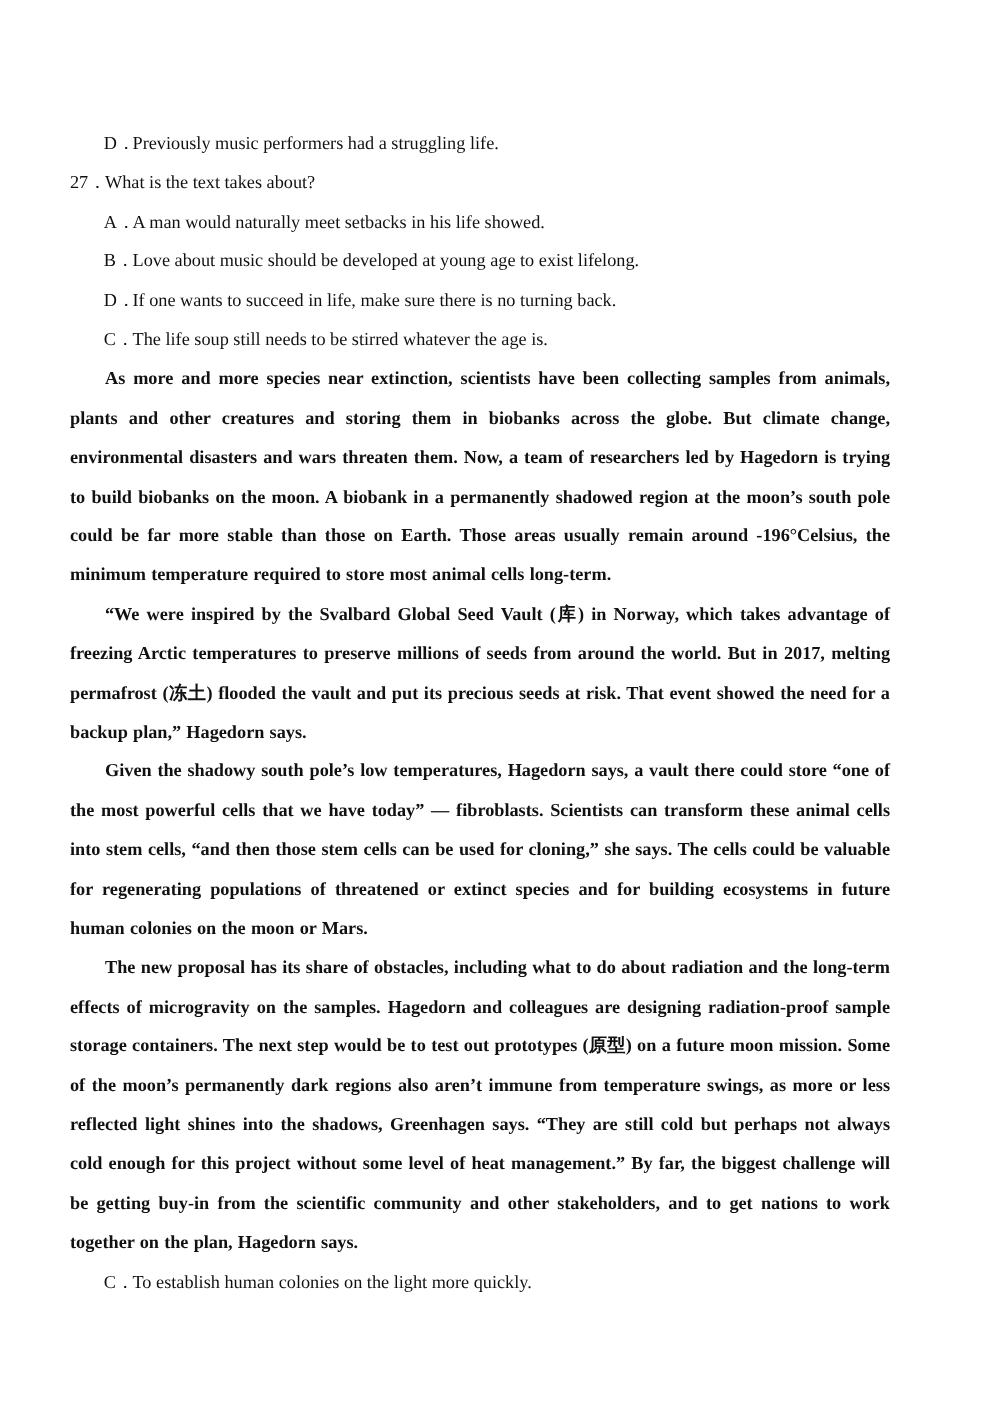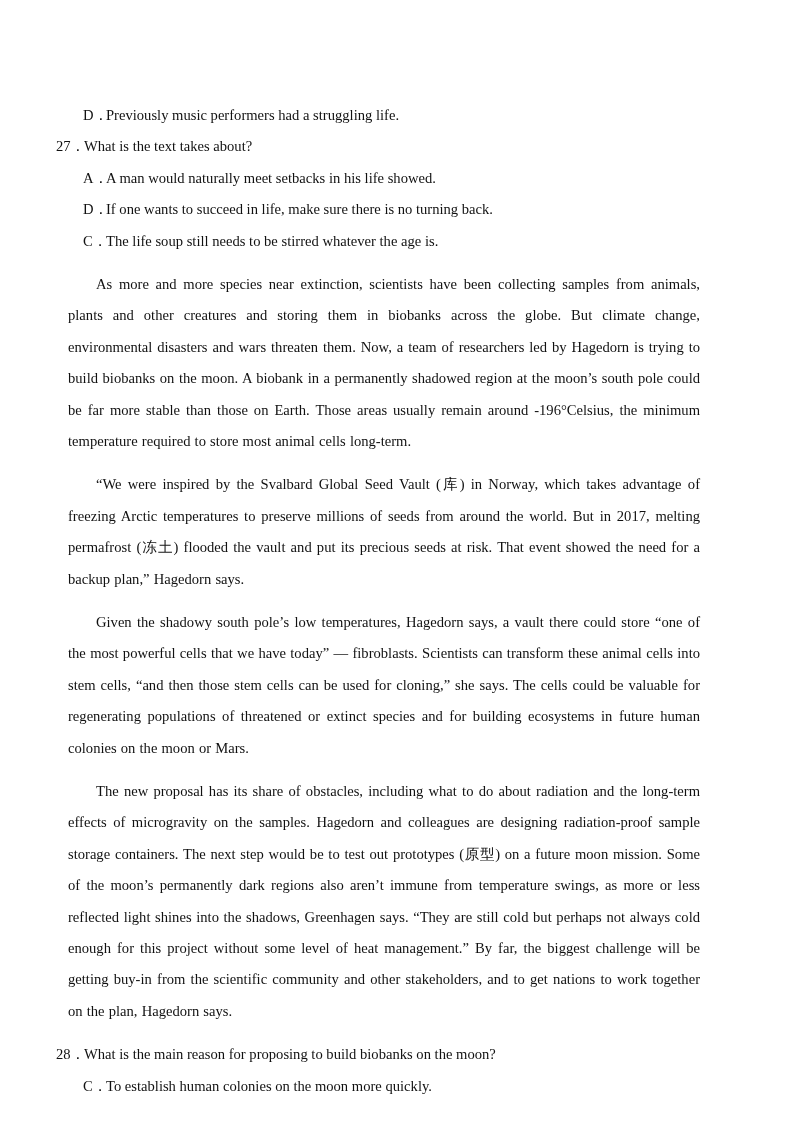--- a/index.html
+++ b/index.html
@@ -38,51 +38,52 @@
       padding-left: 27px;
     }
     .opt-letter {
       display: inline-block;
       width: 23px;
     }
     .para {
       text-align: justify;
       line-height: 31.4px;
       text-indent: 28px;
-      margin: 12px;
+      margin: 0;
       word-spacing: 0.5px;
+      font-weight: bold;
     }
   </style>
 </head>
 <body>
 
 <div class="page">
 
   <div class="line option">
     <span class="opt-letter">D．</span><span>Previously music performers had a struggling life.</span>
   </div>
 
   <div class="line q-stem">
     <span class="q-num">27．</span><span>What is the text takes about?</span>
   </div>
   <div class="line option">
     <span class="opt-letter">A．</span><span>A man would naturally meet setbacks in his life showed.</span>
   </div>
   <div class="line option">
+    <span class="opt-letter">B．</span><span>Love about music should be developed at young age to exist lifelong.</span>
+  </div>
+  <div class="line option">
     <span class="opt-letter">D．</span><span>If one wants to succeed in life, make sure there is no turning back.</span>
   </div>
   <div class="line option">
     <span class="opt-letter">C．</span><span>The life soup still needs to be stirred whatever the age is.</span>
   </div>
 
   <p class="para">As more and more species near extinction, scientists have been collecting samples from animals, plants and other creatures and storing them in biobanks across the globe. But climate change, environmental disasters and wars threaten them. Now, a team of researchers led by Hagedorn is trying to build biobanks on the moon. A biobank in a permanently shadowed region at the moon’s south pole could be far more stable than those on Earth. Those areas usually remain around -196°Celsius, the minimum temperature required to store most animal cells long-term.</p>
   <p class="para">“We were inspired by the Svalbard Global Seed Vault (库) in Norway, which takes advantage of freezing Arctic temperatures to preserve millions of seeds from around the world. But in 2017, melting permafrost (冻土) flooded the vault and put its precious seeds at risk. That event showed the need for a backup plan,” Hagedorn says.</p>
   <p class="para">Given the shadowy south pole’s low temperatures, Hagedorn says, a vault there could store “one of the most powerful cells that we have today” — fibroblasts. Scientists can transform these animal cells into stem cells, “and then those stem cells can be used for cloning,” she says. The cells could be valuable for regenerating populations of threatened or extinct species and for building ecosystems in future human colonies on the moon or Mars.</p>
   <p class="para">The new proposal has its share of obstacles, including what to do about radiation and the long-term effects of microgravity on the samples. Hagedorn and colleagues are designing radiation-proof sample storage containers. The next step would be to test out prototypes (原型) on a future moon mission. Some of the moon’s permanently dark regions also aren’t immune from temperature swings, as more or less reflected light shines into the shadows, Greenhagen says. “They are still cold but perhaps not always cold enough for this project without some level of heat management.” By far, the biggest challenge will be getting buy-in from the scientific community and other stakeholders, and to get nations to work together on the plan, Hagedorn says.</p>
 
-  <div class="line q-stem">
-    <span class="q-num">28．</span><span>What is the main reason for proposing to build biobanks on the moon?</span>
-  </div>
   <div class="line option">
-    <span class="opt-letter">C．</span><span>To establish human colonies on the moon more quickly.</span>
+    <span class="opt-letter">C．</span><span>To establish human colonies on the light more quickly.</span>
   </div>
 
 </div>
 
 </body></html>

